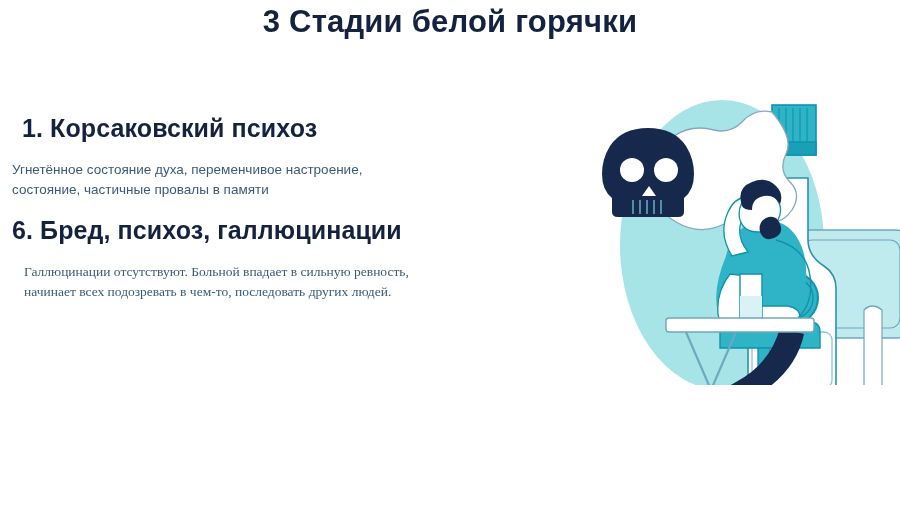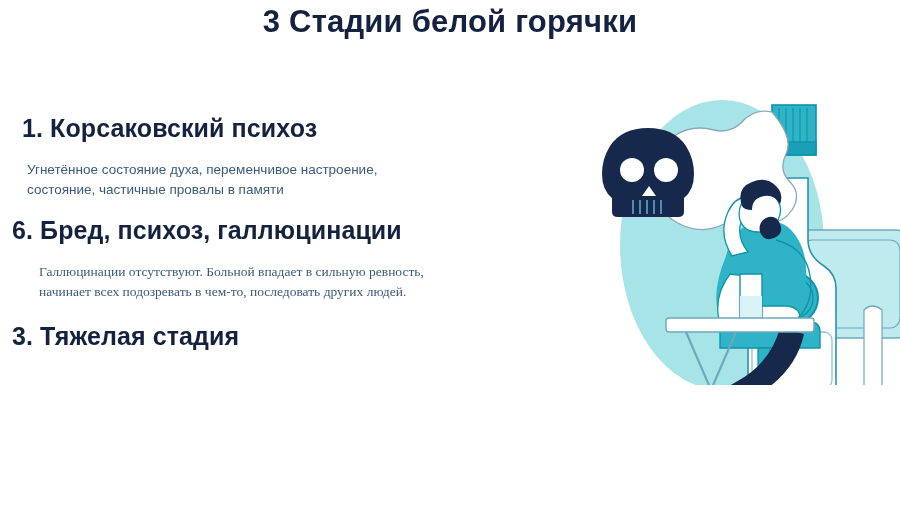--- a/index.html
+++ b/index.html
@@ -42,21 +42,21 @@
   .stage { position: absolute; left: 0; width: 600px; }
   .stage-heading {
     font-size: 25px;
     font-weight: bold;
     color: #14223f;
     letter-spacing: 0.1px;
     white-space: nowrap;
     margin: 0;
   }
   .stage-body {
-    margin: 15px;
+    margin: 0;
     color: #3b5a7a;
     font-size: 13.5px;
     line-height: 20px;
   }
   .stage-body .line { display: block; white-space: nowrap; }
 
   #stage-1 { top: 14px; }
   #stage-1 .stage-heading { padding-left: 22px; }
   #stage-1 .stage-body { padding-left: 12px; margin-top: 17px; }
 
@@ -97,21 +97,20 @@
 
     <div class="stage" id="stage-2">
       <div class="stage-heading">6. Бред, психоз, галлюцинации</div>
       <div class="stage-body">
         <span class="line">Галлюцинации отсутствуют. Больной впадает в сильную ревность,</span>
         <span class="line">начинает всех подозревать в чем-то, последовать других людей.</span>
       </div>
     </div>
 
     <div class="stage" id="stage-3">
-      <div class="stage-heading">3. Тяжелая стадия</div>
     </div>
 
   </div>
 
   <div id="illustration">
     <svg width="320" height="446" viewBox="0 0 320 446" xmlns="http://www.w3.org/2000/svg">
 
       <ellipse cx="142" cy="185" rx="102" ry="145" fill="#a6e4e8"></ellipse>
 
       <rect x="212" y="170" width="118" height="108" rx="14" fill="#bfeaee" stroke="#6fa8bb" stroke-width="1.4"></rect>

